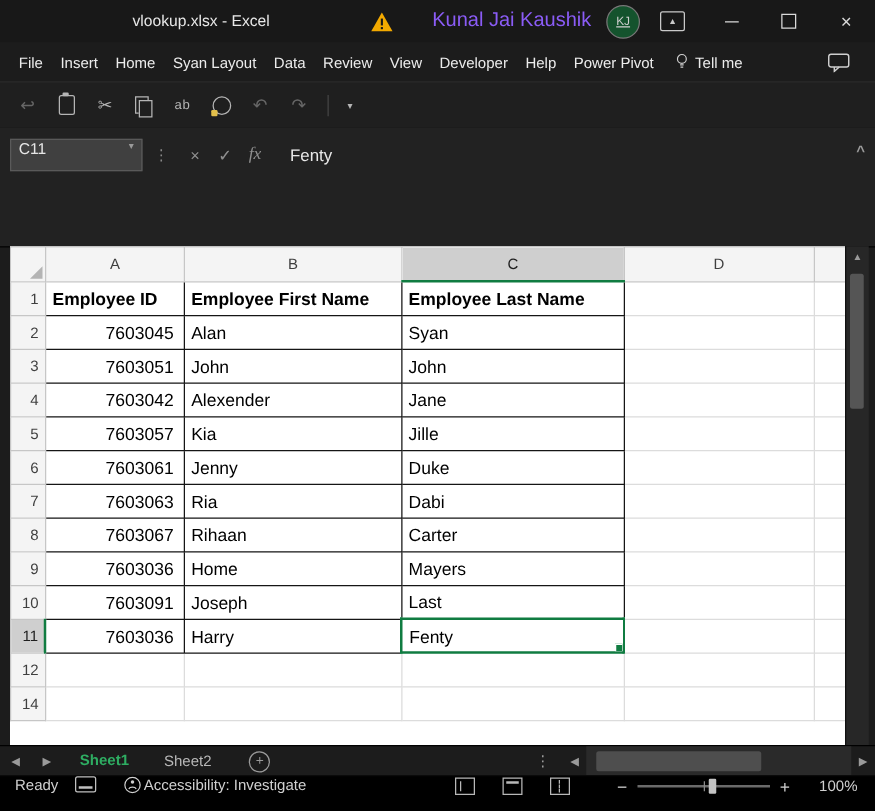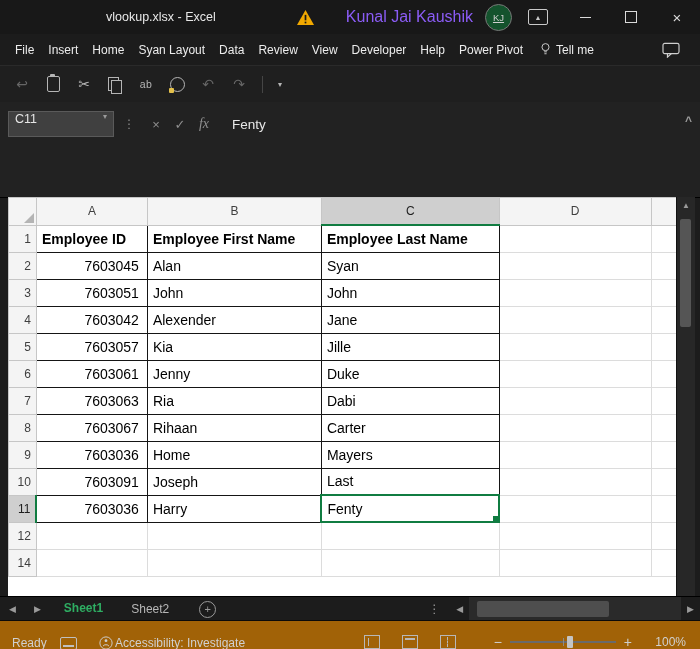--- a/index.html
+++ b/index.html
@@ -82,21 +82,21 @@
   .sheet-tab.active{color:#2EAD62;font-weight:700;border-bottom:2px solid #2EAD62;}
   .add-sheet{width:15px;height:15px;border:1px solid #9a9a9a;border-radius:50%;display:flex;align-items:center;justify-content:center;font-size:11px;color:#9a9a9a;margin-left:16px;}
   .tab-spacer{flex:1;}
   .tab-dots{color:#9a9a9a;margin-right:10px;}
   .h-scroll{display:flex;align-items:center;height:100%;}
   .h-arrow{font-size:9px;color:#9a9a9a;padding:0 6px;}
   .h-track{width:212px;height:100%;background:#2a2a2a;position:relative;}
   .h-thumb{position:absolute;left:8px;top:4px;bottom:4px;width:132px;background:#4e4e4e;border-radius:2px;}
 
   
-  .status-bar{position:absolute;top:620px;left:0;width:700px;height:29px;background:#a16207;border-top:1px solid #0a0a0a;display:flex;align-items:flex-end;color:#d0d0d0;font-size:12px;}
+  .status-bar{position:absolute;top:620px;left:0;width:700px;height:29px;background:#000000;border-top:1px solid #0a0a0a;display:flex;align-items:flex-start;color:#d0d0d0;font-size:12px;}
   .st-ready{padding-left:12px;width:48px;}
   .macro-ic{width:15px;height:11px;border:1.2px solid #c0c0c0;border-radius:2px;position:relative;margin-right:22px;}
   .macro-ic::after{content:'';position:absolute;left:2px;right:2px;bottom:2px;height:2px;background:#c0c0c0;}
   .acc-group{display:flex;align-items:center;gap:2px;}
   .st-right{margin-left:auto;display:flex;align-items:center;}
   .view-ic{width:14px;height:12px;border:1.2px solid #b8b8b8;margin-right:22px;position:relative;}
   .view-ic.normal::after{content:'';position:absolute;left:3px;top:2px;bottom:2px;width:1px;background:#b8b8b8;}
   .view-ic.layout::after{content:'';position:absolute;left:2px;right:2px;top:2px;height:2px;background:#b8b8b8;}
   .view-ic.break::after{content:'';position:absolute;left:6px;top:1px;bottom:1px;width:1px;border-left:1px dashed #b8b8b8;}
   .zoom-out{margin:0 8px 0 16px;color:#cfcfcf;font-size:14px;}

